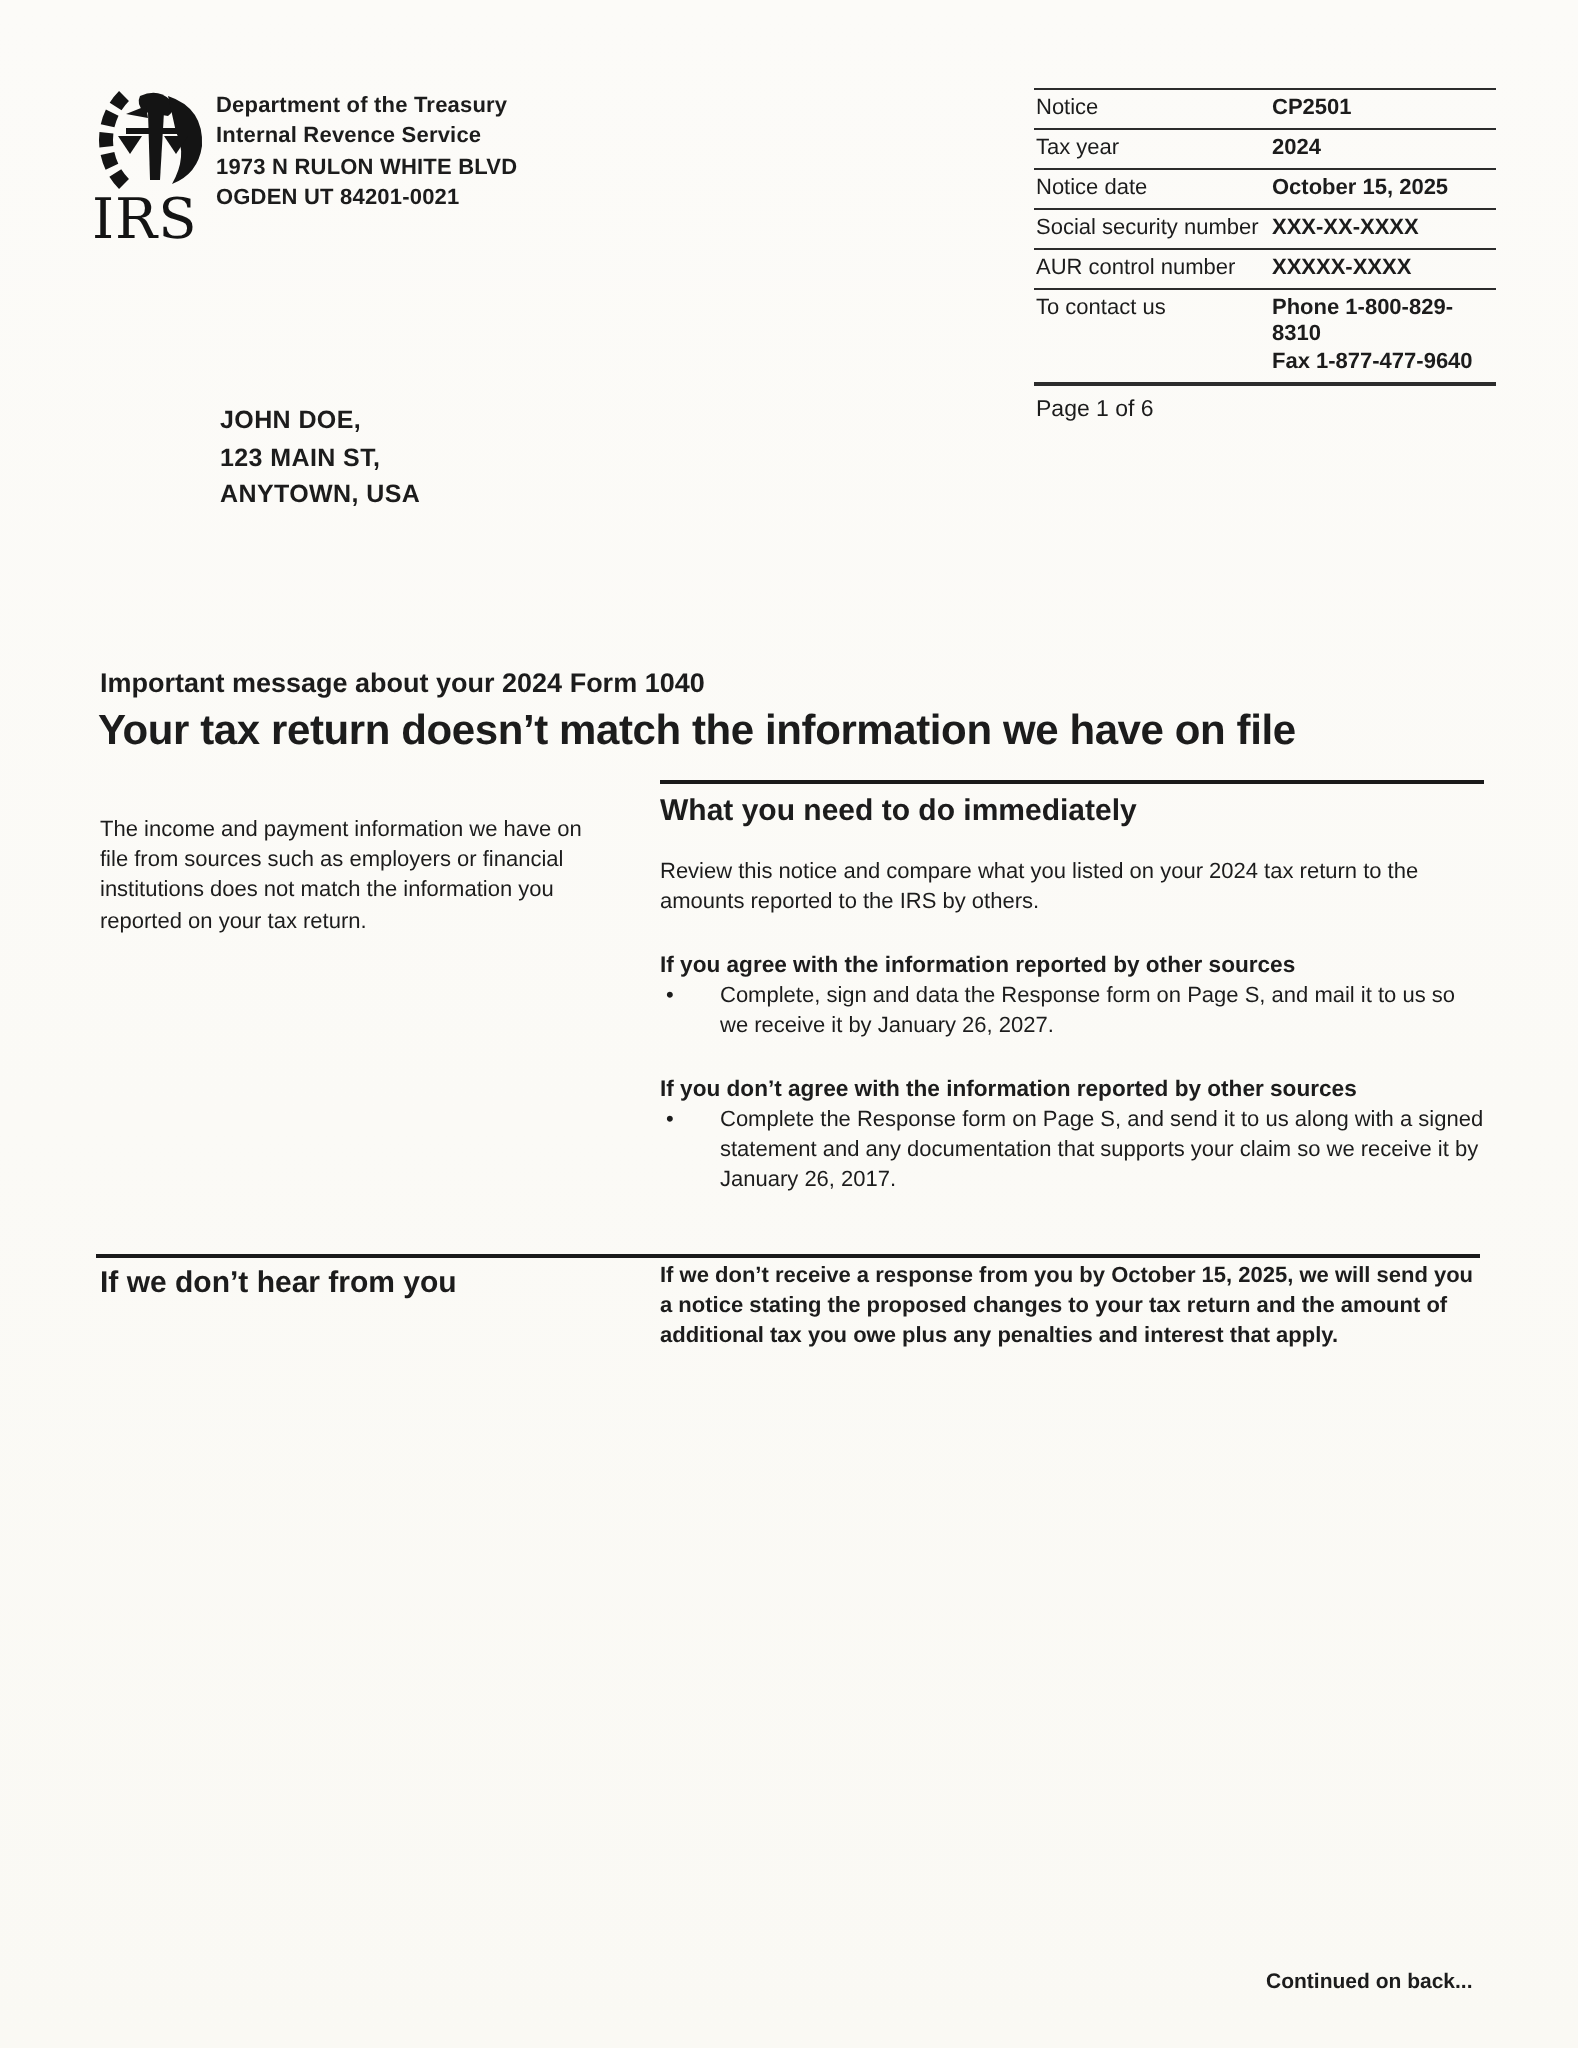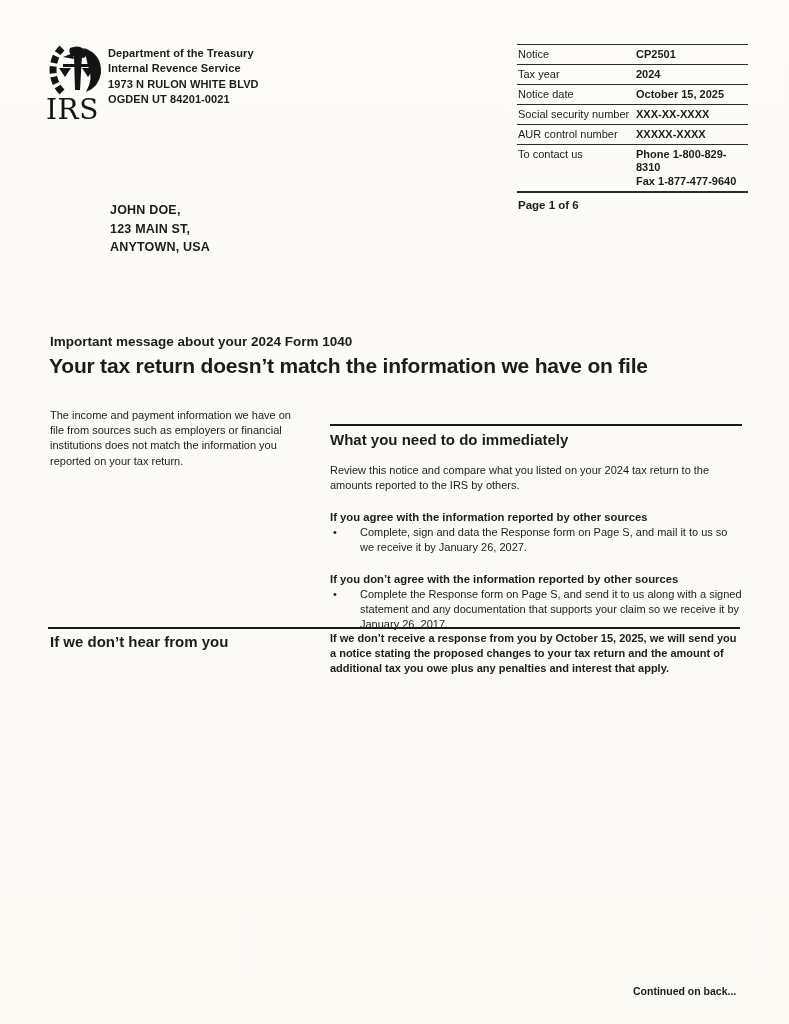--- a/index.html
+++ b/index.html
@@ -21,36 +21,36 @@
   .logo-wrap { position: absolute; left: 46px; top: 44px; width: 60px; height: 78px; }
   .agency { position: absolute; left: 108px; top: 46px; width: 200px;
             font-size: 11px; font-weight: 700; line-height: 15.4px; letter-spacing: 0.1px; }
 
   
   .notice-table { position: absolute; left: 517px; top: 44px; width: 231px; font-size: 11px; }
   .ntable-row { display: flex; border-top: 1.6px solid #2c2c2c; padding: 2.5px 0 3px 1px; }
   .ntable-row.last { border-bottom: 2.5px solid #2c2c2c; }
   .ntable-label { flex: 0 0 118px; font-weight: 400; }
   .ntable-value { flex: 1; font-weight: 700; line-height: 13.5px; }
-  .page-indicator { margin-top: 6px; font-weight: 700; font-size: 11.5px; padding-left: 1px; }
+  .page-indicator { margin-top: 6px; font-weight: 400; font-size: 11.5px; padding-left: 1px; }
 
   
   .recipient { position: absolute; left: 110px; top: 201px;
                font-size: 12.5px; font-weight: 700; line-height: 18.5px; letter-spacing: 0.2px; }
 
   
   .kicker { position: absolute; left: 50px; top: 334px; font-size: 13.5px; font-weight: 700; }
   .page-title { position: absolute; left: 49px; top: 354px; width: 700px;
                 font-size: 21px; font-weight: 700; letter-spacing: -0.2px; }
 
   
   .summary { position: absolute; left: 50px; top: 408px; width: 256px;
              font-size: 11px; line-height: 15.2px; font-weight: 500; }
 
-  .todo { position: absolute; left: 330px; top: 424px; width: 412px; }
+  .todo { position: absolute; left: 330px; top: 390px; width: 412px; }
   .todo-rule { border-top: 2.6px solid #1a1a1a; }
   .todo-heading { margin-top: 5px; font-size: 15px; font-weight: 700; }
   .todo-intro { margin-top: 15px; font-size: 11px; line-height: 15.2px; font-weight: 500; }
   .sub-heading { margin-top: 18px; font-size: 11.3px; font-weight: 700; }
   .bullet-row { display: flex; margin-top: 2px; font-size: 11px; line-height: 15px; font-weight: 500; }
   .bullet-glyph { flex: 0 0 14px; padding-left: 3px; }
   .bullet-text { flex: 1; margin-left: 16px; }
 
   
   .nr-rule { position: absolute; left: 48px; top: 627px; width: 692px; border-top: 2.4px solid #1a1a1a; }

